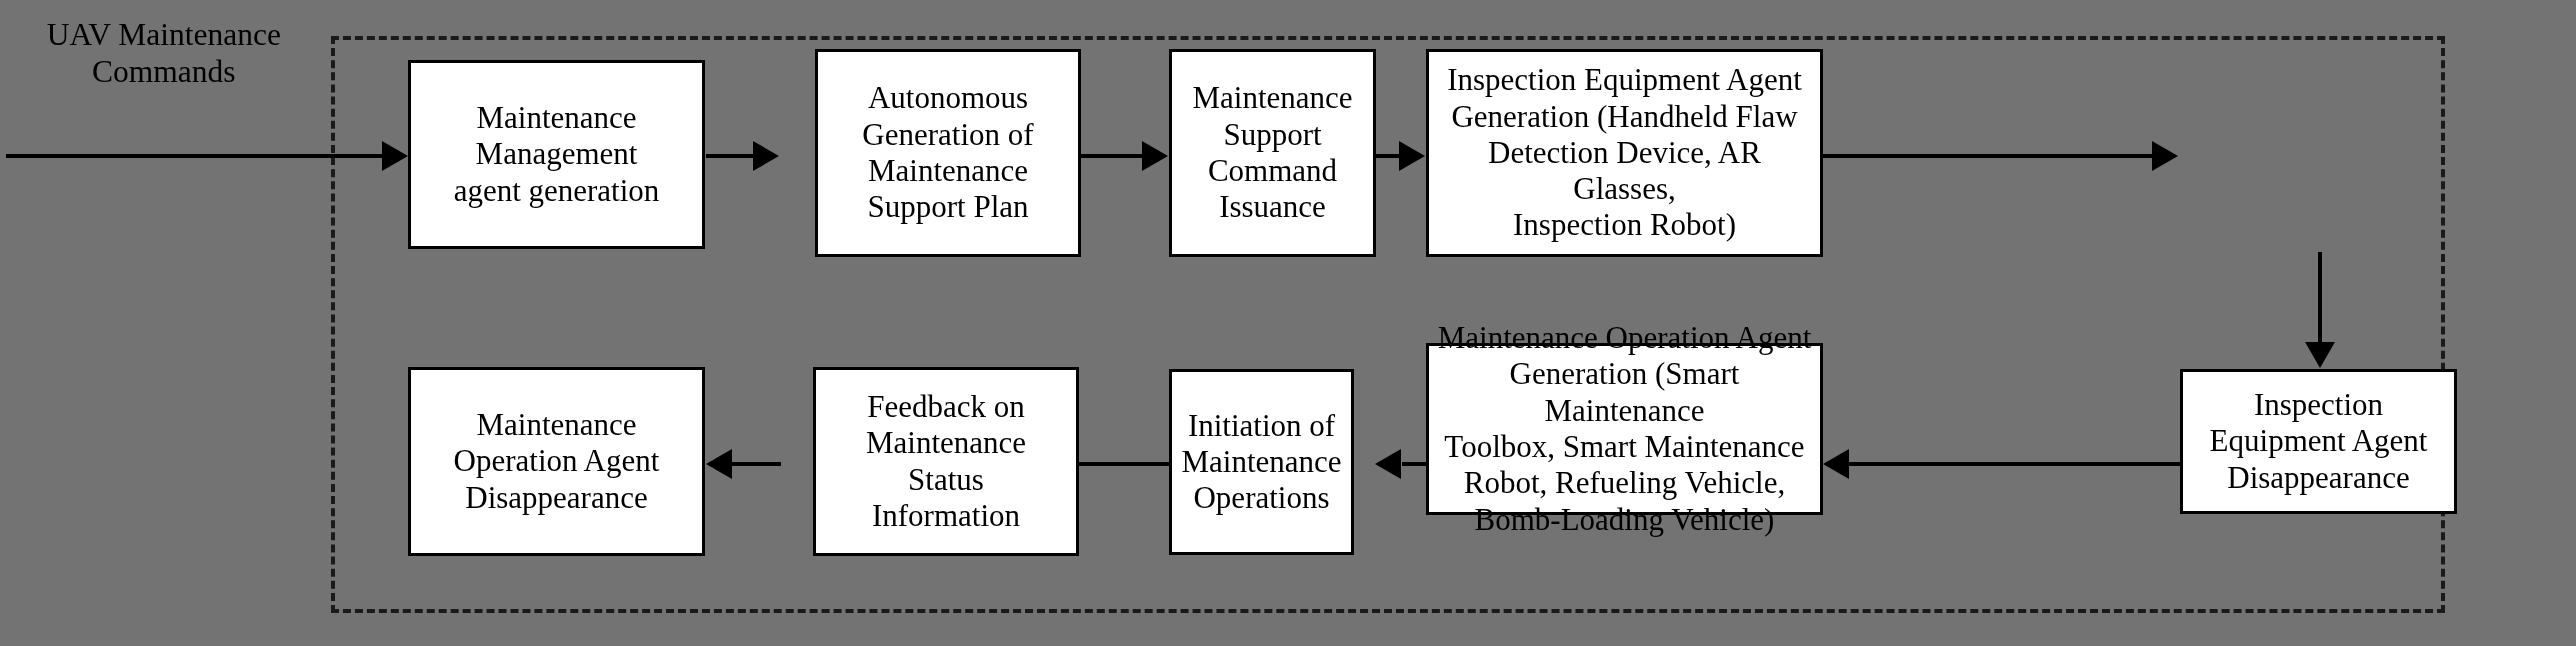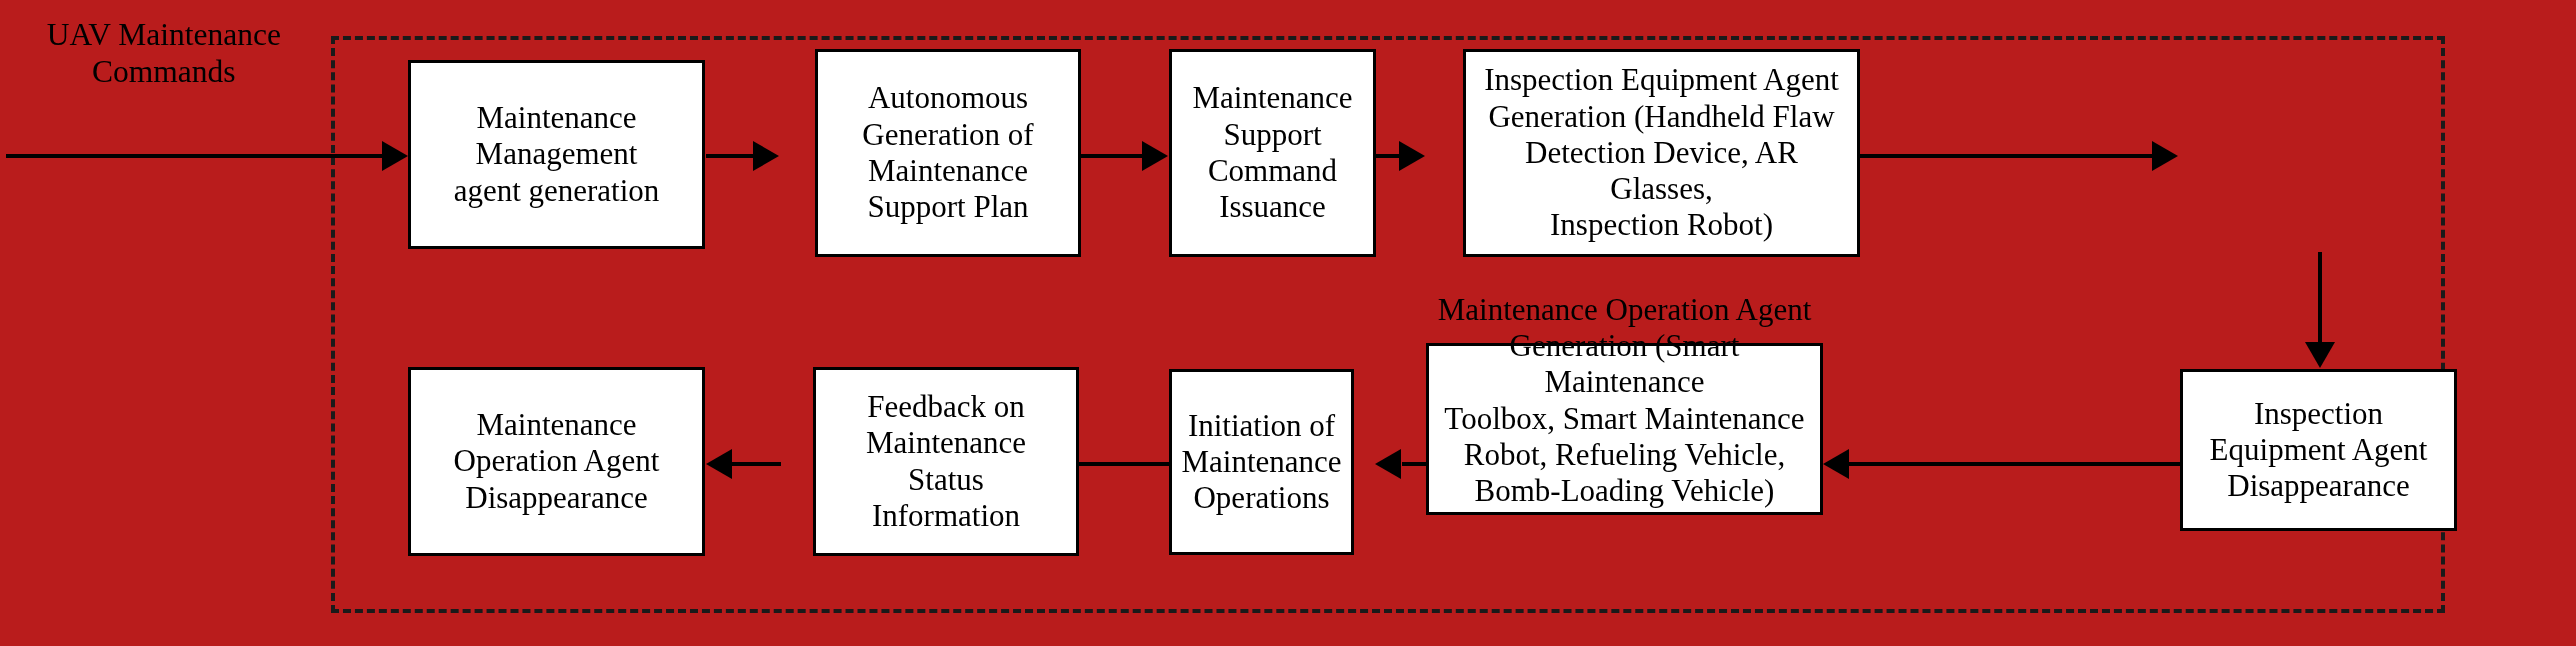--- a/index.html
+++ b/index.html
@@ -2,21 +2,21 @@
 <html style="font-size:10px"><head>
 <meta charset="utf-8">
 <style>
   html,body{margin:0;padding:0;background:#ffffff;}
   body{
     width:2576px;height:646px;
     font-family:"Liberation Serif","DejaVu Serif",serif;
     color:#000;
     overflow:hidden;
   }
-  #canvas{position:relative;width:2576px;height:646px;background:#b91c1c;}
+  #canvas{position:relative;width:2576px;height:646px;background:#737373;}
 
   
   .ext-label{
     position:absolute;
     left:6.3px; top:15.7px;
     width:315px;
     text-align:center;
     font-size:31.5px;
     line-height:1.18;
     white-space:pre-line;
@@ -136,35 +136,35 @@
 Support Plan</span>
   </div>
 
   <div class="node" style="left:1169px; top:49px; width:207px; height:208px;">
     <span>Maintenance
 Support
 Command
 Issuance</span>
   </div>
 
-  <div class="node" style="left:1426px; top:49px; width:397px; height:208px;margin-left:37px;">
+  <div class="node" style="left:1426px; top:49px; width:397px; height:208px;">
     <span>Inspection Equipment Agent
 Generation (Handheld Flaw
 Detection Device, AR Glasses,
 Inspection Robot)</span>
   </div>
 
 
-  <div class="node" style="left:2180px; top:369px; width:277px; height:162px;">
+  <div class="node" style="left:2180px; top:369px; width:277px; height:145px;">
     <span>Inspection
 Equipment Agent
 Disappearance</span>
   </div>
 
-  <div class="node" style="left:1426px; top:343px; width:397px; height:172px;align-items:flex-end;">
+  <div class="node" style="left:1426px; top:343px; width:397px; height:172px;">
     <span>Maintenance Operation Agent
 Generation (Smart Maintenance
 Toolbox, Smart Maintenance
 Robot, Refueling Vehicle,
 Bomb-Loading Vehicle)</span>
   </div>
 
   <div class="node" style="left:1169px; top:369px; width:185px; height:186px;">
     <span>Initiation of
 Maintenance

